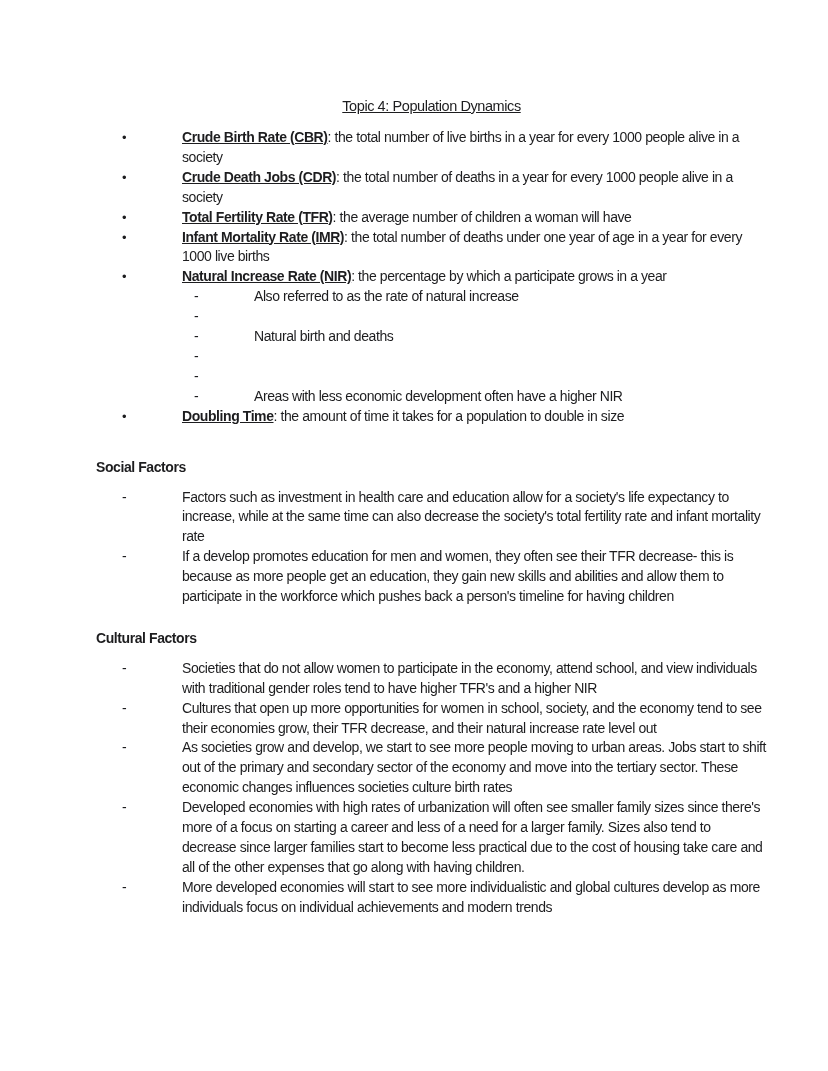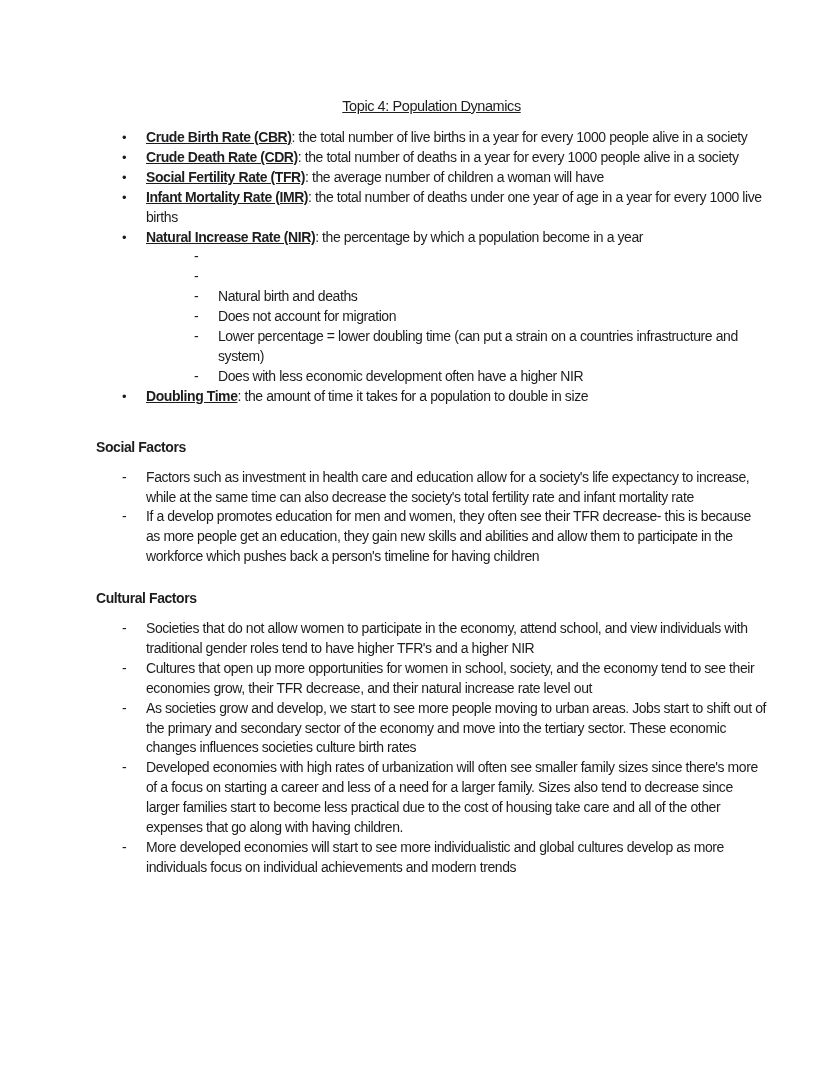--- a/index.html
+++ b/index.html
@@ -36,21 +36,21 @@
   .li {
     display: flex;
     align-items: flex-start;
   }
   .li .marker {
     flex: 0 0 24px;
     text-align: left;
   }
   .li.l1 { padding-left: 26px; }
   .li.l2 { padding-left: 98px; }
-  .li .txt { flex: 1 1 auto; }
+  .li .txt { flex: 1 1 auto; margin-left: 36px; }
   .term {
     font-weight: bold;
     text-decoration: underline;
   }
   .sections { margin-top: 31px; }
   .section-heading {
     font-weight: bold;
     margin: 22px 0 10px 0;
   }
   .bullet-glyph { font-size: 13px; }
@@ -61,55 +61,54 @@
 <div class="page">
   <div class="title">Topic 4: Population Dynamics</div>
 
   <ul class="def-list">
       <li class="li l1">
         <span class="marker bullet-glyph">•</span>
         <span class="txt"><span class="term">Crude Birth Rate (CBR)</span><span>: the total number of live births in a year for every 1000 people alive in a society</span></span>
       </li>
       <li class="li l1">
         <span class="marker bullet-glyph">•</span>
-        <span class="txt"><span class="term">Crude Death Rate (CDR)</span><span>: the total number of deaths in a year for every 1000 people alive in a society</span></span>
+        <span class="txt"><span class="term">Crude Death Jobs (CDR)</span><span>: the total number of deaths in a year for every 1000 people alive in a society</span></span>
       </li>
       <li class="li l1">
         <span class="marker bullet-glyph">•</span>
-        <span class="txt"><span class="term">Social Fertility Rate (TFR)</span><span>: the average number of children a woman will have</span></span>
+        <span class="txt"><span class="term">Total Fertility Rate (TFR)</span><span>: the average number of children a woman will have</span></span>
       </li>
       <li class="li l1">
         <span class="marker bullet-glyph">•</span>
         <span class="txt"><span class="term">Infant Mortality Rate (IMR)</span><span>: the total number of deaths under one year of age in a year for every 1000 live births</span></span>
       </li>
       <li class="li l1">
         <span class="marker bullet-glyph">•</span>
-        <span class="txt"><span class="term">Natural Increase Rate (NIR)</span><span>: the percentage by which a population become in a year</span></span>
+        <span class="txt"><span class="term">Natural Increase Rate (NIR)</span><span>: the percentage by which a participate grows in a year</span></span>
       </li>
       <li class="li l2">
         <span class="marker">-</span>
+        <span class="txt"><span>Also referred to as the rate of natural increase</span></span>
       </li>
       <li class="li l2">
         <span class="marker">-</span>
       </li>
       <li class="li l2">
         <span class="marker">-</span>
         <span class="txt"><span>Natural birth and deaths</span></span>
       </li>
       <li class="li l2">
         <span class="marker">-</span>
-        <span class="txt"><span>Does not account for migration</span></span>
       </li>
       <li class="li l2">
         <span class="marker">-</span>
-        <span class="txt"><span>Lower percentage = lower doubling time (can put a strain on a countries infrastructure and system)</span></span>
       </li>
       <li class="li l2">
         <span class="marker">-</span>
-        <span class="txt"><span>Does with less economic development often have a higher NIR</span></span>
+        <span class="txt"><span>Areas with less economic development often have a higher NIR</span></span>
       </li>
       <li class="li l1">
         <span class="marker bullet-glyph">•</span>
         <span class="txt"><span class="term">Doubling Time</span><span>: the amount of time it takes for a population to double in size</span></span>
       </li>
     </ul>
 
   <div class="sections">
       <div class="section">
         <div class="section-heading">Social Factors</div>

